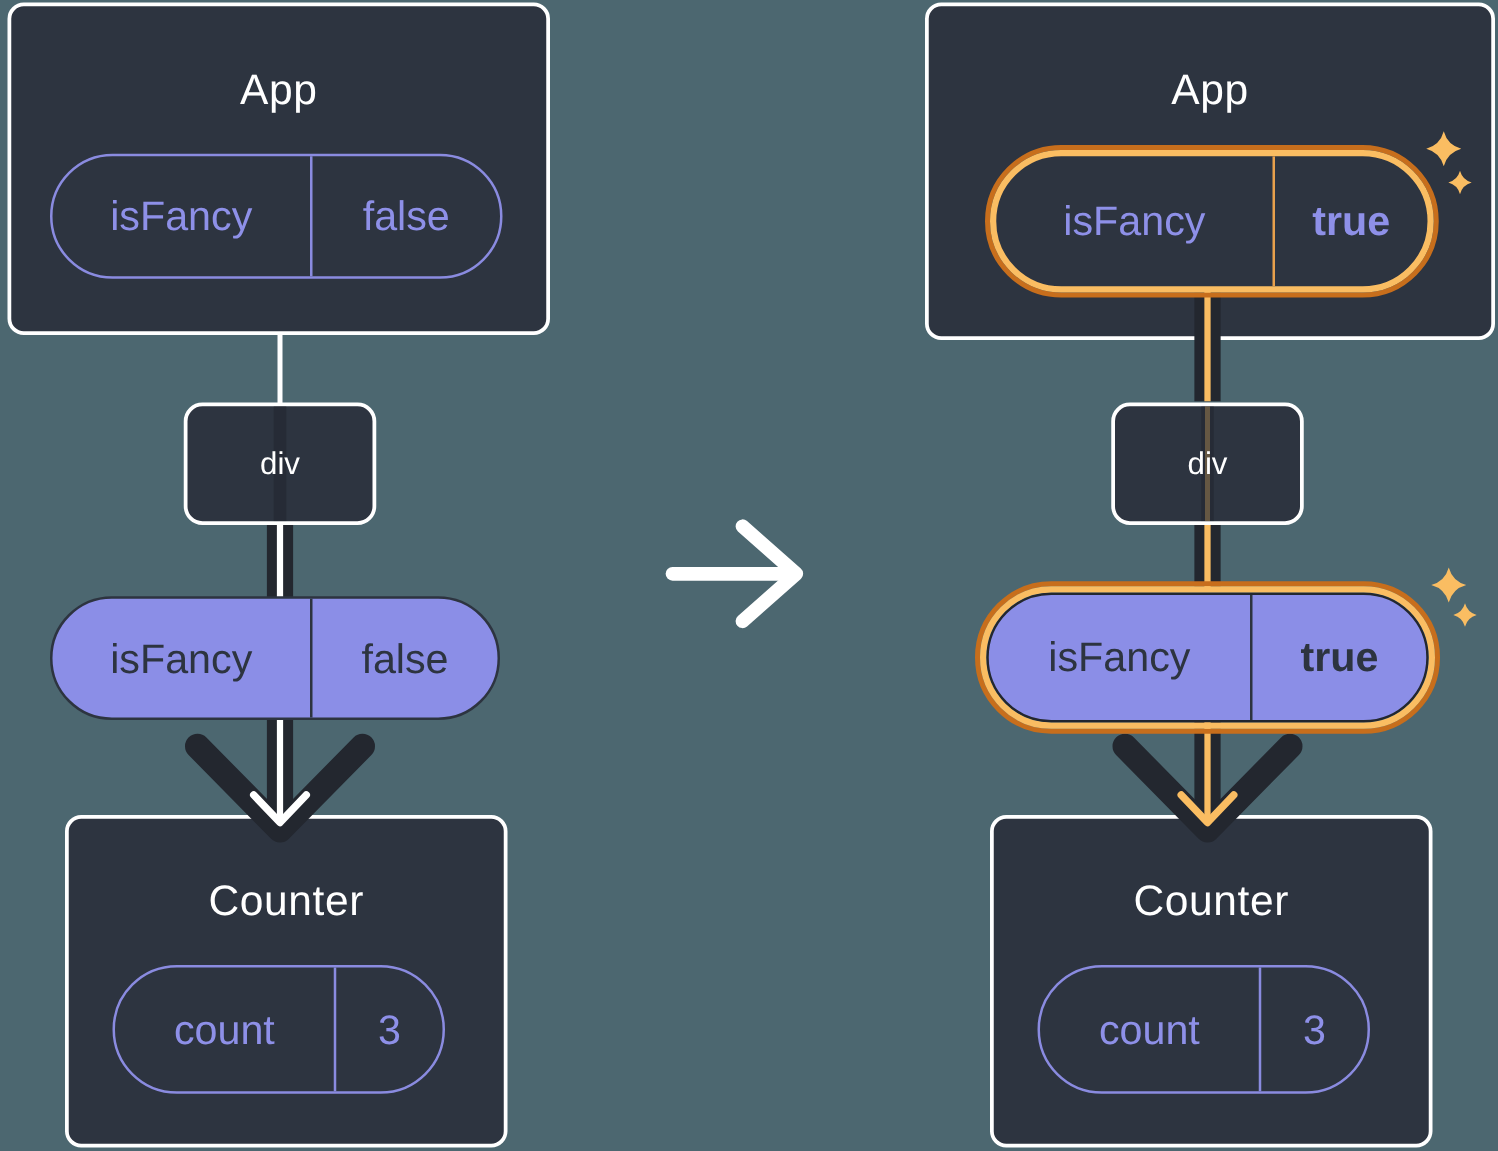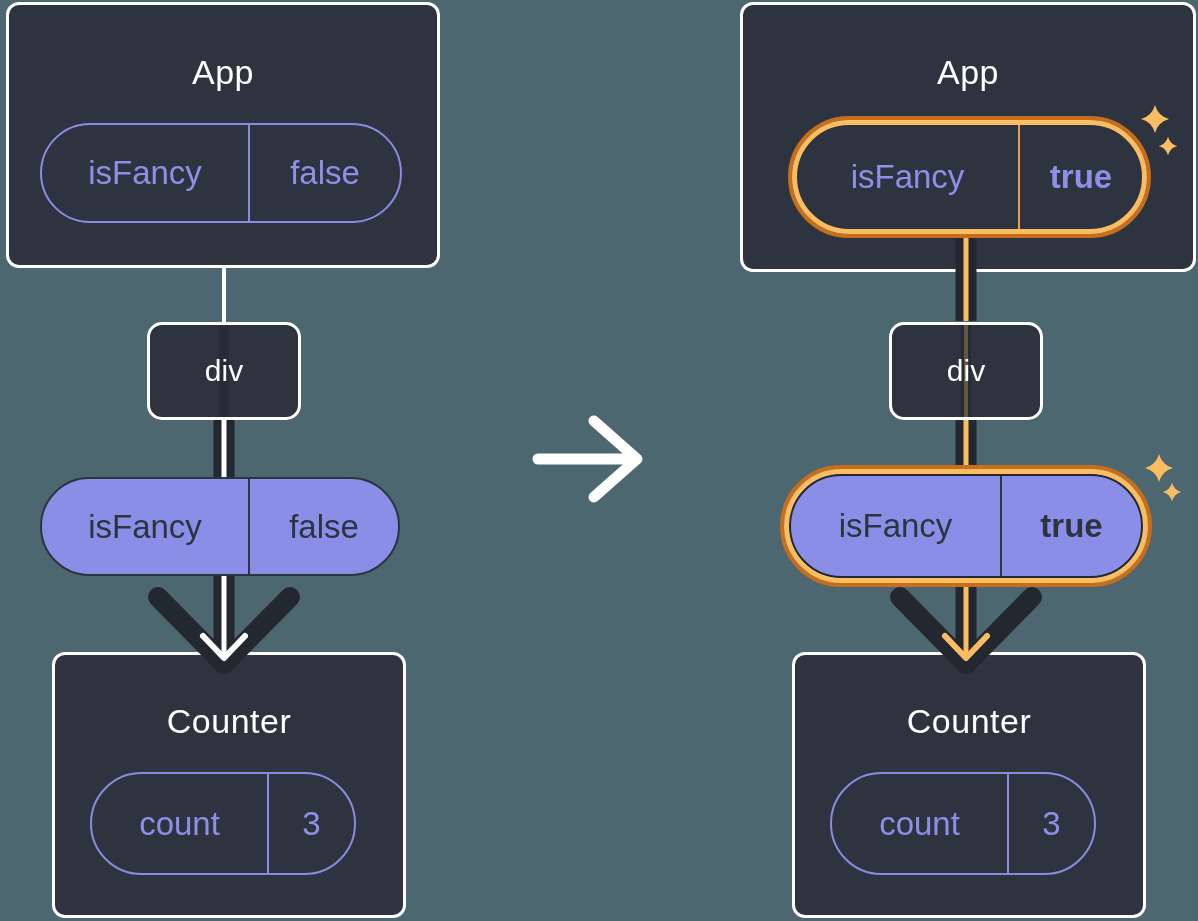--- a/index.html
+++ b/index.html
@@ -17,21 +17,21 @@
     position:absolute;background:#2D3440;border:3px solid #fff;border-radius:13px;z-index:2;
   }
   .node-title{
     position:absolute;left:0;right:0;text-align:center;color:#fff;
     font-size:34px;font-weight:500;letter-spacing:.5px;z-index:3;
   }
   .div-node{
     position:absolute;background:#2D3440;border:3px solid #fff;border-radius:15px;z-index:2;
     display:flex;align-items:center;justify-content:center;overflow:hidden;
   }
-  .div-label{color:#fff;font-size:30px;font-weight:400;position:relative;z-index:2;}
+  .div-label{color:#fff;font-size:25px;font-weight:400;position:relative;z-index:2;}
   .flow-stripe{
     position:absolute;left:50%;top:0;bottom:0;width:10px;transform:translateX(-50%);
     background:rgba(30,34,42,.45);z-index:1;
   }
   .flow-stripe .stripe-core{
     position:absolute;left:50%;top:0;bottom:0;width:4px;transform:translateX(-50%);
     background:rgba(250,189,98,.30);
   }
 
   

